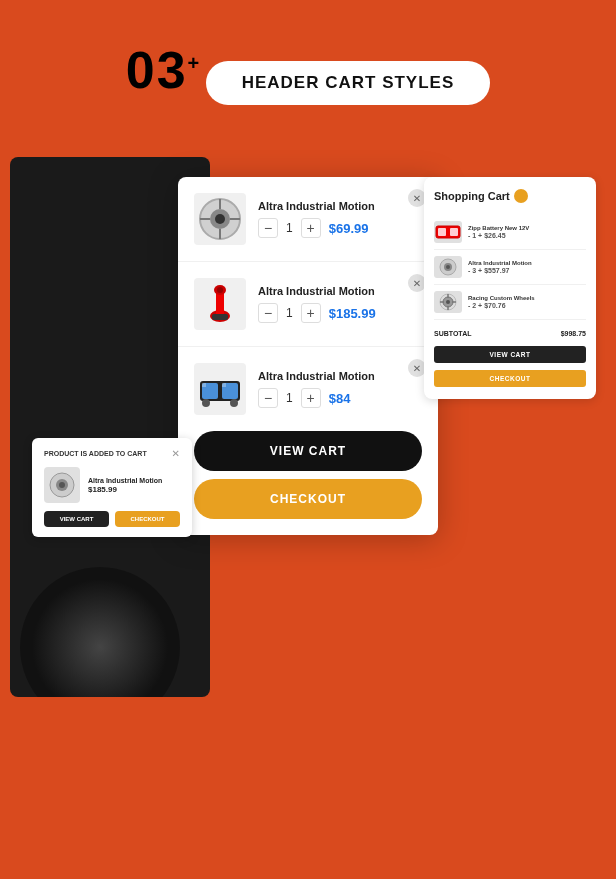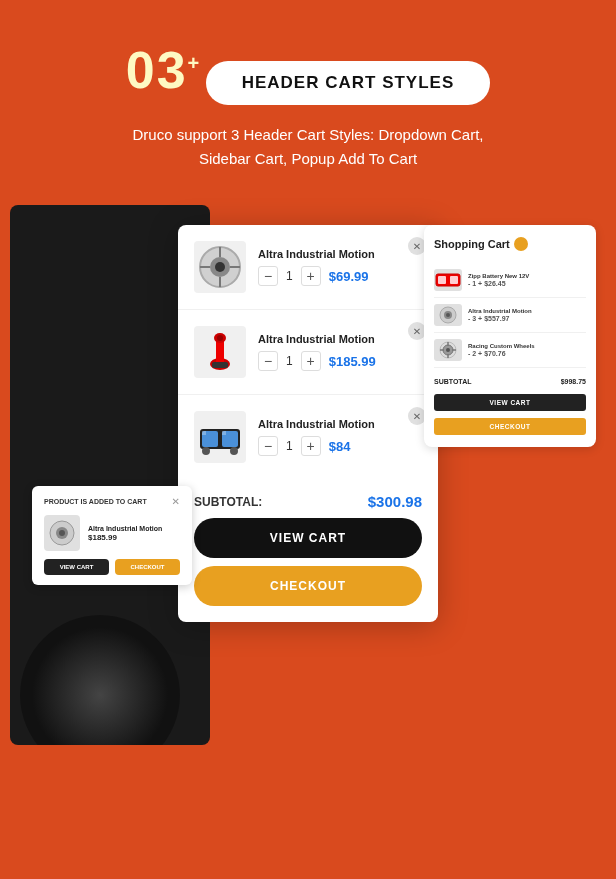--- a/index.html
+++ b/index.html
@@ -19,21 +19,21 @@
     
     .header-section {
       text-align: center;
       margin-bottom: 24px;
       width: 100%;
     }
 
     .step-number {
       font-size: 52px;
       font-weight: 900;
-      color: #fef9c3;
+      color: #000000;
       letter-spacing: 2px;
       position: relative;
       display: inline-block;
       text-align: right;
     }
 
     .step-number sup {
       font-size: 20px;
       font-weight: 700;
       vertical-align: super;
@@ -470,21 +470,20 @@
 </head>
 <body>
 
 <div class="header-section">
   <div class="step-number">
     <span>03</span><sup>+</sup>
   </div>
   <div class="title-badge">
     <span>HEADER CART STYLES</span>
   </div>
-  <p class="subtitle">Druco support 3 Header Cart Styles: Dropdown Cart, Sidebar Cart, Popup Add To Cart</p>
 </div>
 
 <div class="content-area" style="height:560px;">
 
   <div class="bg-panel-left">
 
     <div class="wheel-image"></div>
   </div>
 
   <div class="popup-notification" style="position:absolute; left:12px; bottom:180px; z-index:5;">
@@ -576,24 +575,20 @@
         <div class="cart-item-qty">
           <button class="qty-btn">−</button>
           <span class="qty-value">1</span>
           <button class="qty-btn">+</button>
           <span class="cart-item-price">$84</span>
         </div>
       </div>
       <div class="cart-item-remove">✕</div>
     </div>
 
-    <div class="cart-subtotal">
-      <span class="subtotal-label">SUBTOTAL:</span>
-      <span class="subtotal-value">$300.98</span>
-    </div>
 
     <div class="cart-actions">
       <button class="btn-view-cart">VIEW CART</button>
       <button class="btn-checkout">CHECKOUT</button>
     </div>
   </div>
 
   <div class="shopping-cart-panel" style="position:absolute; right:0; top:20px; z-index:4;">
     <div class="cart-panel-header">
       <span class="cart-panel-title">Shopping Cart</span>

